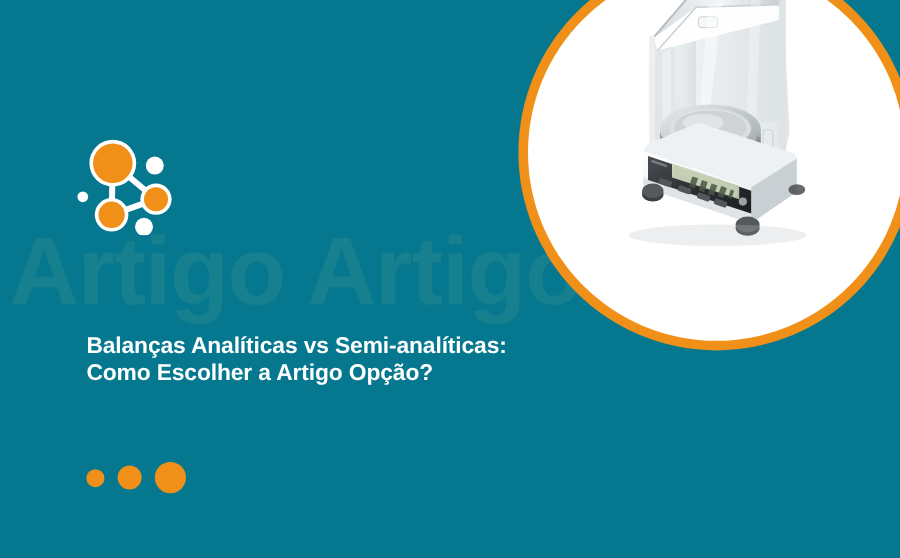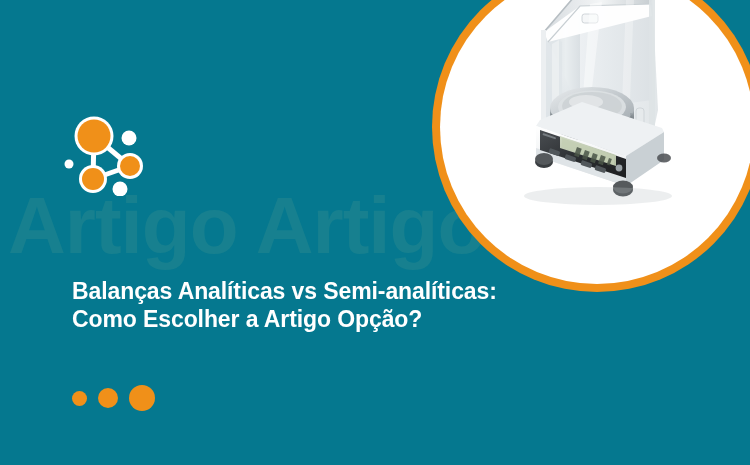--- a/index.html
+++ b/index.html
@@ -44,21 +44,21 @@
 
   
   #title-block {
     position: absolute;
     left: 72px;
     top: 277px;
     width: 620px;
   }
   .title-line {
     font-family: "Liberation Sans", sans-serif;
-    font-size: 23px;
+    font-size: 19px;
     font-weight: 700;
     color: #ffffff;
     line-height: 1.22;
     letter-spacing: -0.1px;
     white-space: nowrap;
   }
 
   
   #dots {
     position: absolute;

